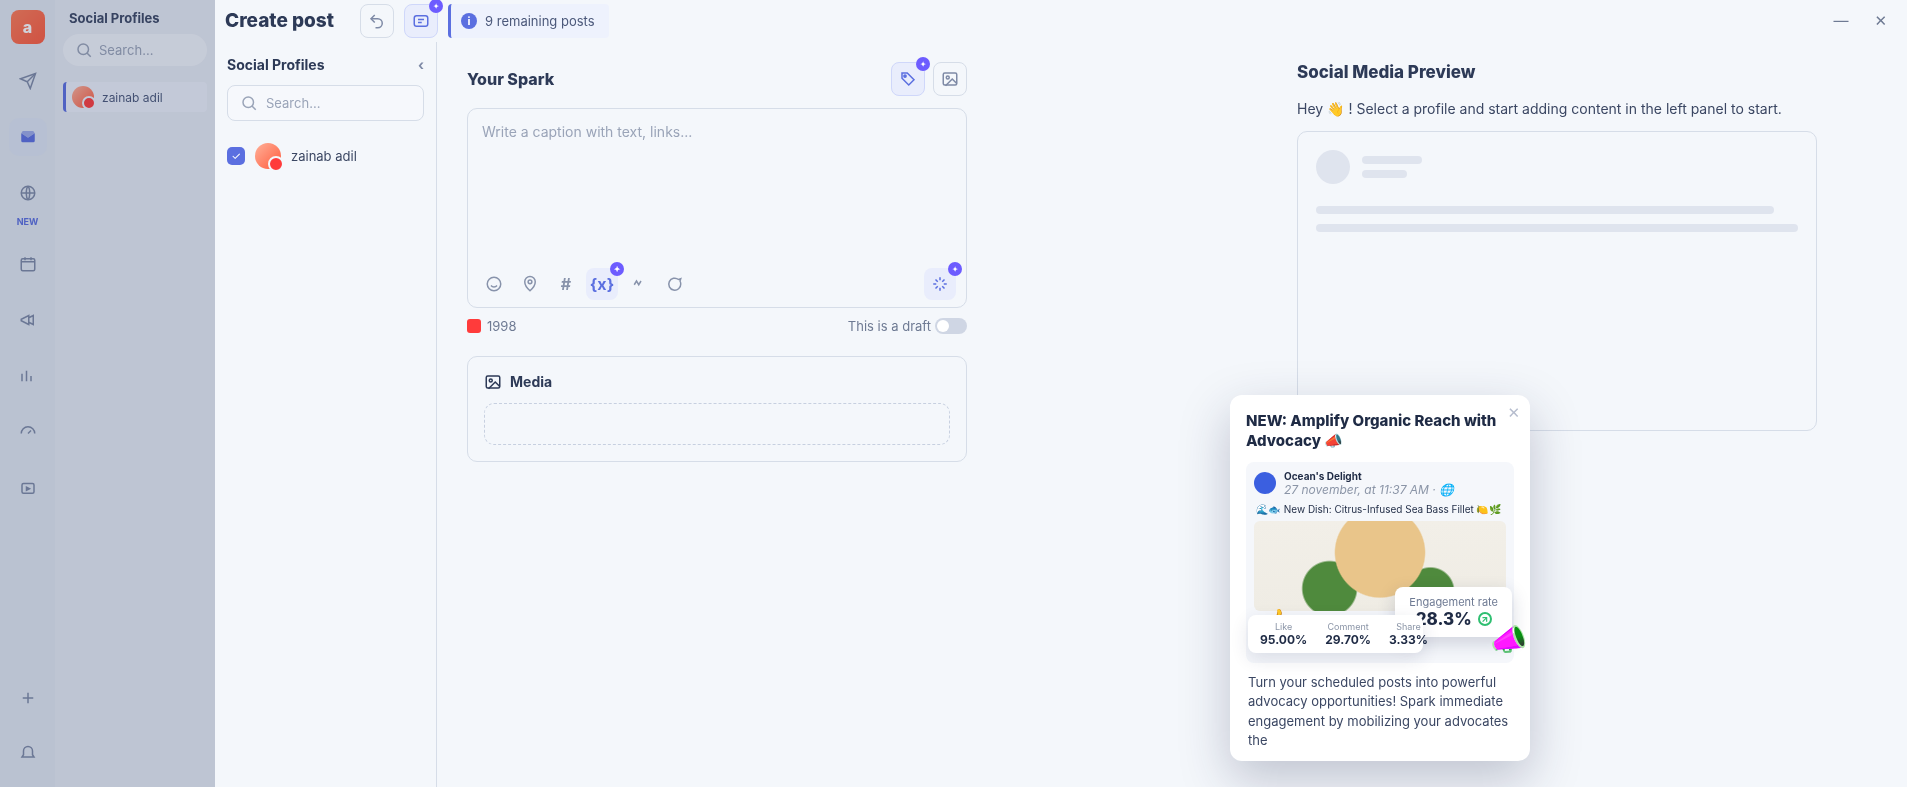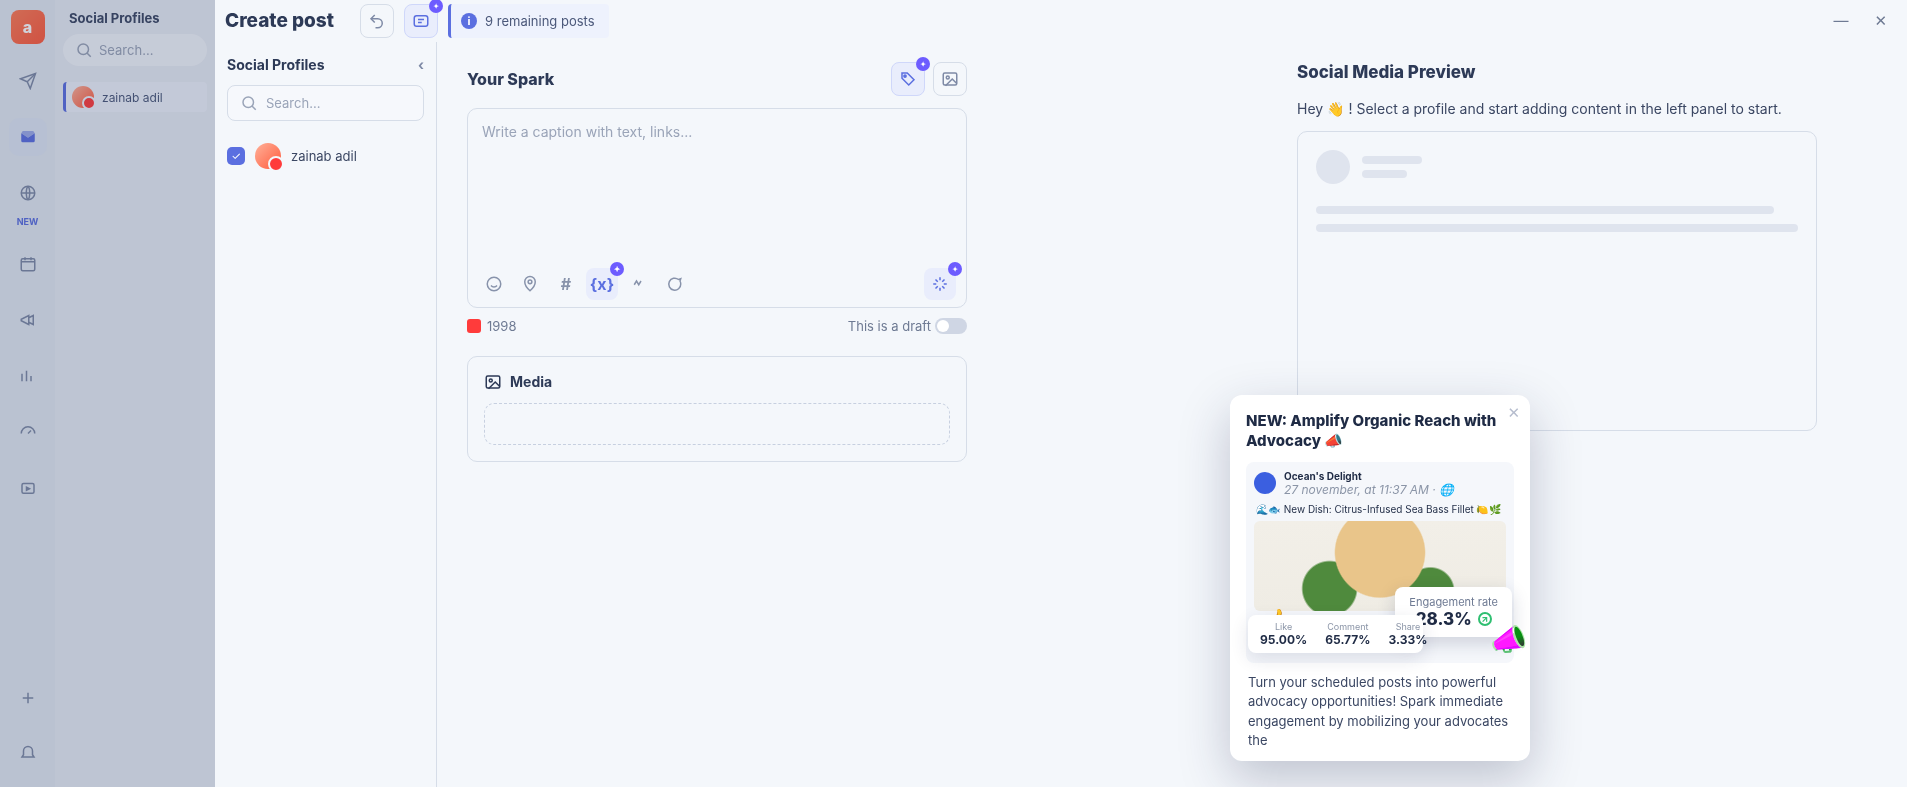--- a/index.html
+++ b/index.html
@@ -383,21 +383,21 @@
       </div>
     </div>
     <span class="thumb">👍</span>
     <div class="metrics">
       <div>
           <span class="ml">Like</span>
           <span class="mv">95.00%</span>
         </div>
       <div>
           <span class="ml">Comment</span>
-          <span class="mv">65.77%</span>
+          <span class="mv">29.70%</span>
         </div>
       <div>
           <span class="ml">Share</span>
           <span class="mv">3.33%</span>
         </div>
     </div>
     <span class="mega">📣</span>
   </div>
   <p class="body">Turn your scheduled posts into powerful advocacy opportunities! Spark immediate engagement by mobilizing your advocates the</p>
 </div>

